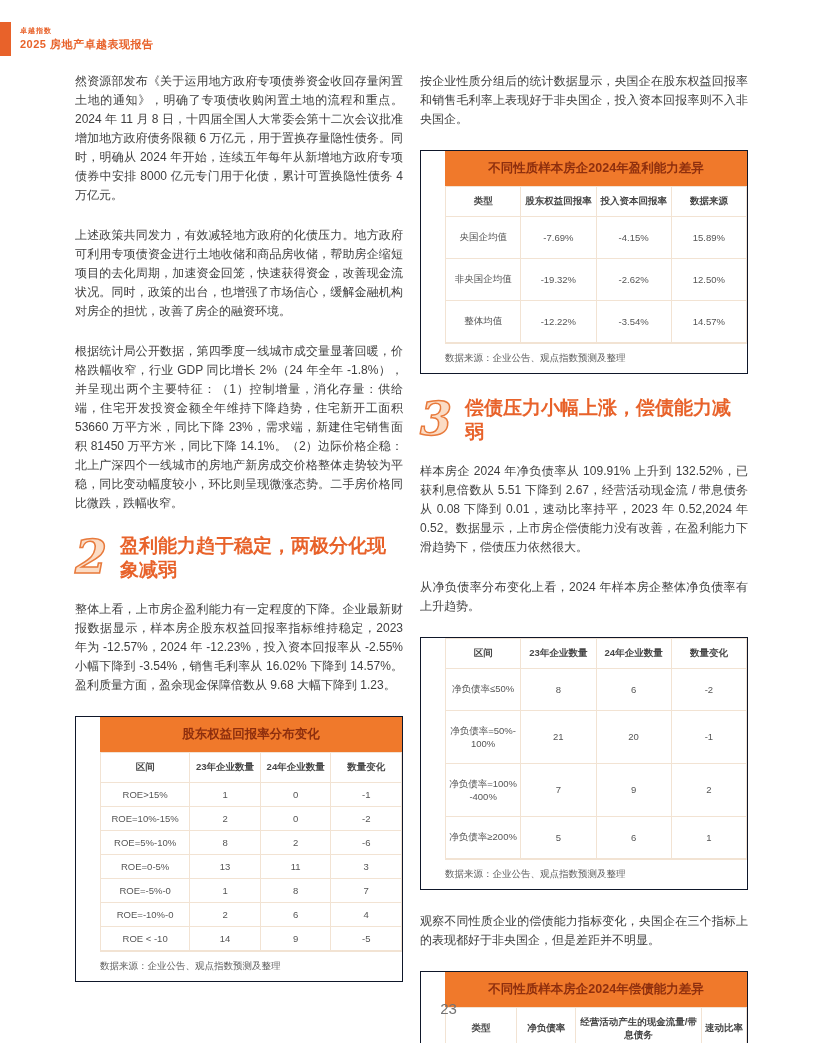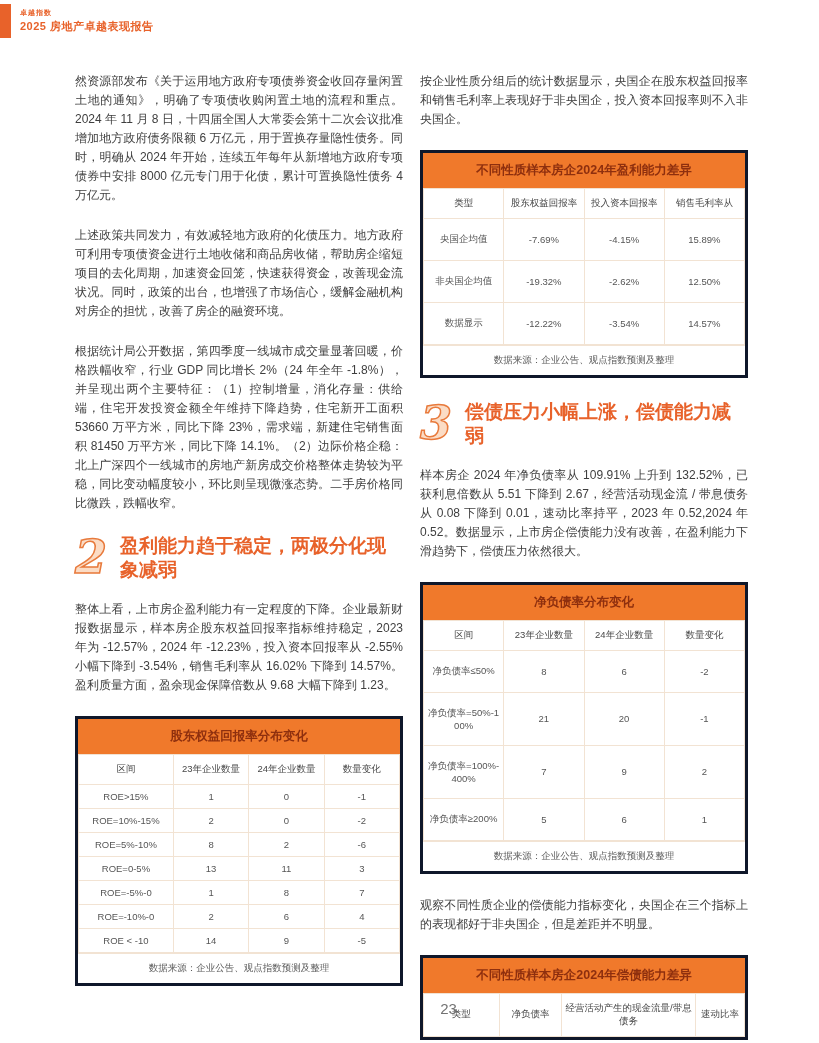--- a/index.html
+++ b/index.html
@@ -3,21 +3,21 @@
 <meta charset="utf-8">
 <style>
   html,body { margin:0; padding:0; background:#ffffff; }
   .page {
     position:relative; width:819px; height:1043px; margin:0 auto;
     background:#ffffff; overflow:hidden;
     font-family:"Liberation Sans","DejaVu Sans",sans-serif;
   }
 
   
-  .brand { position:absolute; top:4px; left:0; display:flex; align-items:flex-start;justify-content:flex-end; }
+  .brand { position:absolute; top:22px; left:0; display:flex; align-items:flex-start;justify-content:flex-end; }
   .brand-bar { width:11px; height:34px; background:#E8622A; margin-right:9px; flex:none; }
   .brand-small { font-size:7px; font-weight:bold; color:#E8622A; margin-top:4px; letter-spacing:1px; }
   .brand-title { font-size:11px; font-weight:bold; color:#E8622A; letter-spacing:0.5px; margin-top:1px; }
 
   
   .columns { position:absolute; top:72px; left:75px; display:flex; gap:17px; }
   .col { width:328px; }
 
   .body-text {
     font-size:12px; line-height:19px; text-align:justify;
@@ -27,41 +27,41 @@
   
   .section-head { display:flex; align-items:center; margin:4px 0 18px 0; }
   .big-num {
     font-family:"DejaVu Serif","Liberation Serif",serif;
     font-style:italic; font-weight:bold; font-size:46px; line-height:0.9;
     color:#FBDCC5; -webkit-text-stroke:1.5px #E87A3C; margin-right:13px; flex:none;
   }
   .section-title { font-size:19px; font-weight:bold; color:#E8622A; margin:0; line-height:1.25; }
 
   
-  .table-card { border:3px solid #0f172a; margin:2px 0 22px 0; background:#fff; }
+  .table-card { border:1px solid #0f172a; margin:2px 0 22px 0; background:#fff;padding-left:24px; }
   .table-title {
     background:#F0792B; color:#8E2F0E; font-weight:bold; font-size:12.5px;
     text-align:center; padding:9px 4px;
   }
   table.grid { width:100%; border-collapse:collapse; table-layout:fixed; }
   table.grid th, table.grid td {
     border:1px solid #F2E3D3; text-align:center; vertical-align:middle;
     font-size:9.5px; color:#555555; word-break:break-all;
   }
-  table.grid th { font-weight:normal; color:#474747; padding:8px 2px; }
+  table.grid th { font-weight:bold; color:#474747; padding:8px 2px; }
   .compact td { padding:6px 2px;margin-top:19px; }
   .roomy td   { padding:14px 2px; }
 
   .cols-roe th:nth-child(1), .cols-roe td:nth-child(1) { width:28%; }
   .cols-debt th:nth-child(1), .cols-debt td:nth-child(1) { width:22%; }
   .cols-debt th:nth-child(2), .cols-debt td:nth-child(2) { width:18%; }
   .cols-debt th:nth-child(3), .cols-debt td:nth-child(3) { width:40%; }
 
   .table-source {
-    font-size:9.5px; color:#5A5A5A; text-align:center;
+    font-size:9.5px; color:#5A5A5A; text-align:left;
     padding:8px 0; border-top:1px solid #F2E3D3;
   }
 
   .page-number {
     position:absolute; bottom:26px; left:0; width:100%;
     text-align:center; font-size:15px; color:#737373;padding-left:39px;
   }
 </style>
 </head>
 <body>
@@ -154,56 +154,56 @@
       <p class="body-text">按企业性质分组后的统计数据显示，央国企在股东权益回报率和销售毛利率上表现好于非央国企，投入资本回报率则不入非央国企。</p>
 
       <div class="table-card">
         <div class="table-title">不同性质样本房企2024年盈利能力差异</div>
         <table class="grid roomy">
             <thead>
               <tr>
                 <th>类型</th>
                 <th>股东权益回报率</th>
                 <th>投入资本回报率</th>
-                <th>销售毛利率从</th>
+                <th>数据来源</th>
               </tr>
             </thead>
             <tbody>
               <tr>
                 <td>央国企均值</td>
                 <td>-7.69%</td>
                 <td>-4.15%</td>
                 <td>15.89%</td>
               </tr>
               <tr>
                 <td>非央国企均值</td>
                 <td>-19.32%</td>
                 <td>-2.62%</td>
                 <td>12.50%</td>
               </tr>
               <tr>
-                <td>数据显示</td>
+                <td>整体均值</td>
                 <td>-12.22%</td>
                 <td>-3.54%</td>
                 <td>14.57%</td>
               </tr>
             </tbody>
           </table>
         <div class="table-source">数据来源：企业公告、观点指数预测及整理</div>
       </div>
 
       <div class="section-head">
         <span class="big-num">3</span>
         <h2 class="section-title">偿债压力小幅上涨，偿债能力减弱</h2>
       </div>
 
       <p class="body-text">样本房企 2024 年净负债率从 109.91% 上升到 132.52%，已获利息倍数从 5.51 下降到 2.67，经营活动现金流 / 带息债务从 0.08 下降到 0.01，速动比率持平，2023 年 0.52,2024 年 0.52。数据显示，上市房企偿债能力没有改善，在盈利能力下滑趋势下，偿债压力依然很大。</p>
-
-      <div class="table-card">
-        <div class="table-title">净负债率分布变化</div>
+      <p class="body-text">从净负债率分布变化上看，2024 年样本房企整体净负债率有上升趋势。</p>
+
+      <div class="table-card">
         <table class="grid roomy">
             <thead>
               <tr>
                 <th>区间</th>
                 <th>23年企业数量</th>
                 <th>24年企业数量</th>
                 <th>数量变化</th>
               </tr>
             </thead>
             <tbody>

